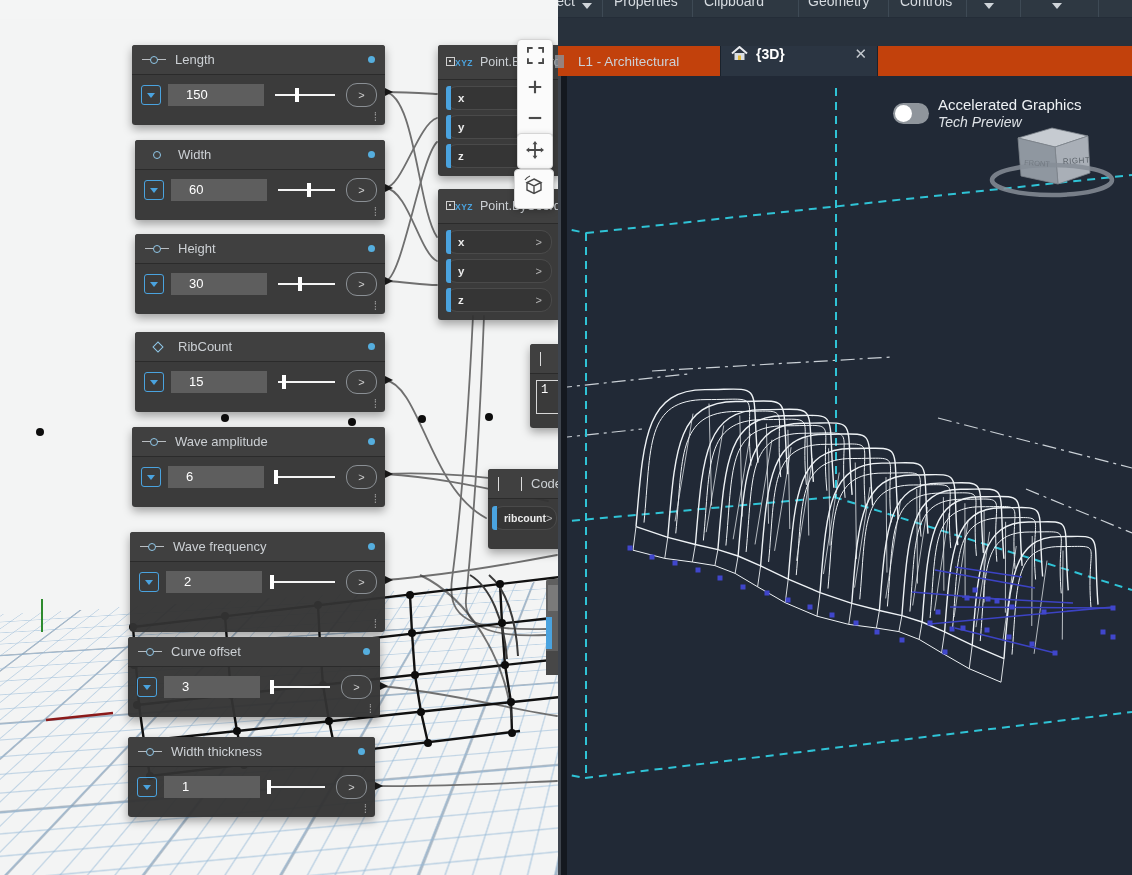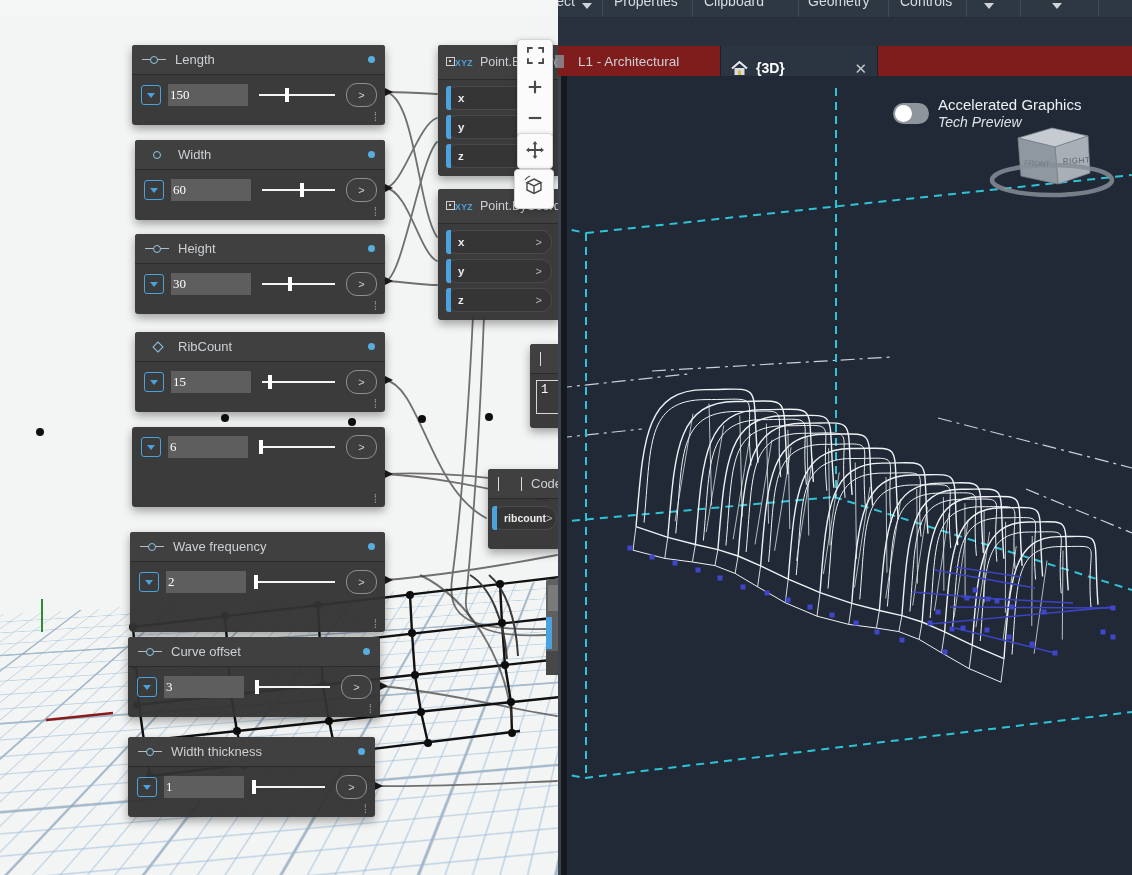--- a/index.html
+++ b/index.html
@@ -23,21 +23,21 @@
     padding:0 10px;gap:9px;font-size:13px;color:#ccd0d4;position:relative;border-bottom:1px solid #2b2b2b;}
   .bluedot{width:7px;height:7px;border-radius:50%;background:#55aede;position:absolute;right:10px;top:11px;}
   .nbody{display:flex;align-items:center;gap:7px;padding:8px 8px 4px 9px;position:relative;}
   .hicon{width:24px;height:10px;position:relative;flex:0 0 auto;}
   .hicon.slider:before{content:"";position:absolute;left:0;right:0;top:4px;height:1.5px;background:#b9bdc1;}
   .hicon.slider:after{content:"";position:absolute;left:8px;top:1px;width:6px;height:6px;border:1.5px solid #8fc7e8;border-radius:50%;background:#404040;}
   .hicon.circle:after{content:"";position:absolute;left:8px;top:1px;width:6px;height:6px;border:1.5px solid #8fc7e8;border-radius:50%;}
   .hicon.diamond:after{content:"";position:absolute;left:9px;top:1px;width:6px;height:6px;border:1.5px solid #8fc7e8;transform:rotate(45deg);}
   .ddbtn{width:18px;height:18px;border:1.5px solid #4aa3df;border-radius:3px;display:flex;align-items:center;justify-content:center;flex:0 0 auto;cursor:pointer;}
   .ddbtn i{width:0;height:0;border-left:4px solid transparent;border-right:4px solid transparent;border-top:5px solid #4aa3df;}
-  .valbox{width:78px;height:22px;background:#5e5e5e;color:#fff;font-size:13px;line-height:22px;padding-left:2px;flex:0 0 auto;overflow:hidden;font-family:Liberation Serif, serif;}
+  .valbox{width:78px;height:22px;background:#5e5e5e;color:#fff;font-size:13px;line-height:22px;padding-left:18px;flex:0 0 auto;overflow:hidden;}
   .strack{flex:1;height:22px;position:relative;}
   .sline{position:absolute;left:4px;right:4px;top:10px;height:2px;background:#f4f4f4;}
   .shandle{position:absolute;top:4px;width:4px;height:14px;background:#fff;}
   .outpill{width:29px;height:22px;border:1px solid #8a8f94;border-radius:11px;background:#3e3e3e;
     color:#cfcfcf;font-size:11px;display:flex;align-items:center;justify-content:center;margin-left:auto;flex:0 0 auto;}
   .kebab{position:absolute;right:8px;bottom:2px;color:#949494;font-size:12px;line-height:12px;cursor:pointer;}
 
   .pnode{width:122px;}
   .pnode .nhead{gap:7px;padding:0 8px;height:34px;}
   .xyzwrap{display:flex;flex-direction:row;align-items:flex-end;line-height:1;flex:0 0 auto;}
@@ -60,25 +60,25 @@
   .cantool .ict{width:32px;height:31px;display:flex;align-items:center;justify-content:center;cursor:pointer;}
   .edgefrag{position:absolute;}
 
   
   .revit{position:absolute;left:558px;top:0;width:574px;height:875px;background:#212936;}
   .rib1{position:absolute;left:0;top:0;width:574px;height:17px;background:#2e3842;overflow:hidden;}
   .rib1 .panel{position:absolute;top:-7px;font-size:14px;color:#d6dbe0;white-space:nowrap;}
   .rib1 .sep{position:absolute;top:0;bottom:0;width:1px;background:#3e4a55;}
   .rib1 .rcaret{position:absolute;top:3px;width:0;height:0;border-left:5px solid transparent;border-right:5px solid transparent;border-top:6px solid #cfd4d9;}
   .rib2{position:absolute;left:0;top:17px;width:574px;height:29px;background:#28313c;border-top:1px solid #242d38;}
-  .tabbar{position:absolute;left:0;top:46px;width:574px;height:30px;background:#7f1d1d;}
+  .tabbar{position:absolute;left:0;top:46px;width:574px;height:30px;background:#c2410c;}
   .tab-l1{position:absolute;left:0;top:0;height:30px;display:flex;align-items:center;color:#ccd1d7;font-size:13.5px;padding-left:20px;white-space:nowrap;cursor:pointer;}
   .l1icon{position:absolute;left:-3px;top:9px;width:9px;height:13px;background:#8b929b;opacity:.8;}
   .tab-3d{position:absolute;left:162px;top:0;width:158px;height:30px;background:#2b3542;border-left:1px solid #1a222c;border-right:1px solid #1a222c;
-    display:flex;align-items:flex-end;gap:8px;padding:0 10px;box-sizing:border-box;cursor:pointer;}
+    display:flex;align-items:flex-start;gap:8px;padding:0 10px;box-sizing:border-box;cursor:pointer;}
   .tab-3d .lbl{font-size:14px;font-weight:bold;color:#fff;}
   .tab-3d .x{margin-left:auto;color:#c3c8ce;font-size:15px;line-height:15px;cursor:pointer;}
   .vp{position:absolute;left:0;top:76px;width:574px;height:799px;background:#212936;overflow:hidden;cursor:crosshair;}
   .vpedge1{position:absolute;left:0;top:0;bottom:0;width:3px;background:#3e444d;}
   .vpedge2{position:absolute;left:3px;top:0;bottom:0;width:6px;background:#14181f;}
   .toggle{position:absolute;left:335px;top:27px;width:36px;height:21px;border-radius:11px;background:#8f959c;cursor:pointer;}
   .toggle .knob{position:absolute;left:2px;top:2px;width:17px;height:17px;border-radius:50%;background:#fff;}
   .tglbl{position:absolute;left:380px;top:20px;font-size:15px;color:#eef1f4;white-space:nowrap;}
   .tgsub{position:absolute;left:380px;top:38px;font-size:14px;font-style:italic;color:#dfe3e7;white-space:nowrap;}
 </style>
@@ -243,20 +243,25 @@
       <span class="valbox">15</span>
       <span class="strack">
               <span class="sline"></span>
               <span class="shandle" style="left: calc(15% - 2px);"></span>
             </span>
       <span class="outpill">&gt;</span>
     </div>
     <span class="kebab">⁞</span>
   </div>
         <div class="node slider" style="left: 132px; top: 408px; width: 253px; height: 80px;">
+    <div class="nhead">
+      <span class="hicon slider"></span>
+      <span class="ntitle">Wave amplitude</span>
+      <span class="bluedot"></span>
+    </div>
     <div class="nbody">
       <span class="ddbtn">
               <i></i>
             </span>
       <span class="valbox">6</span>
       <span class="strack">
               <span class="sline"></span>
               <span class="shandle" style="left: calc(7% - 2px);"></span>
             </span>
       <span class="outpill">&gt;</span>

